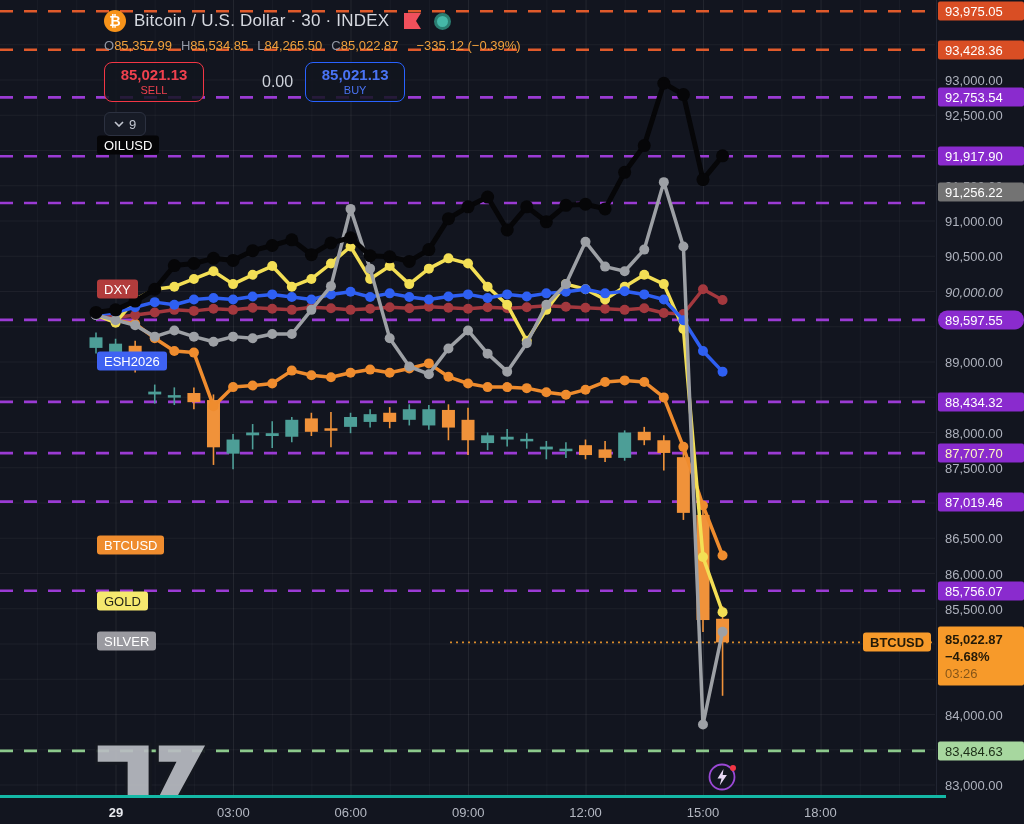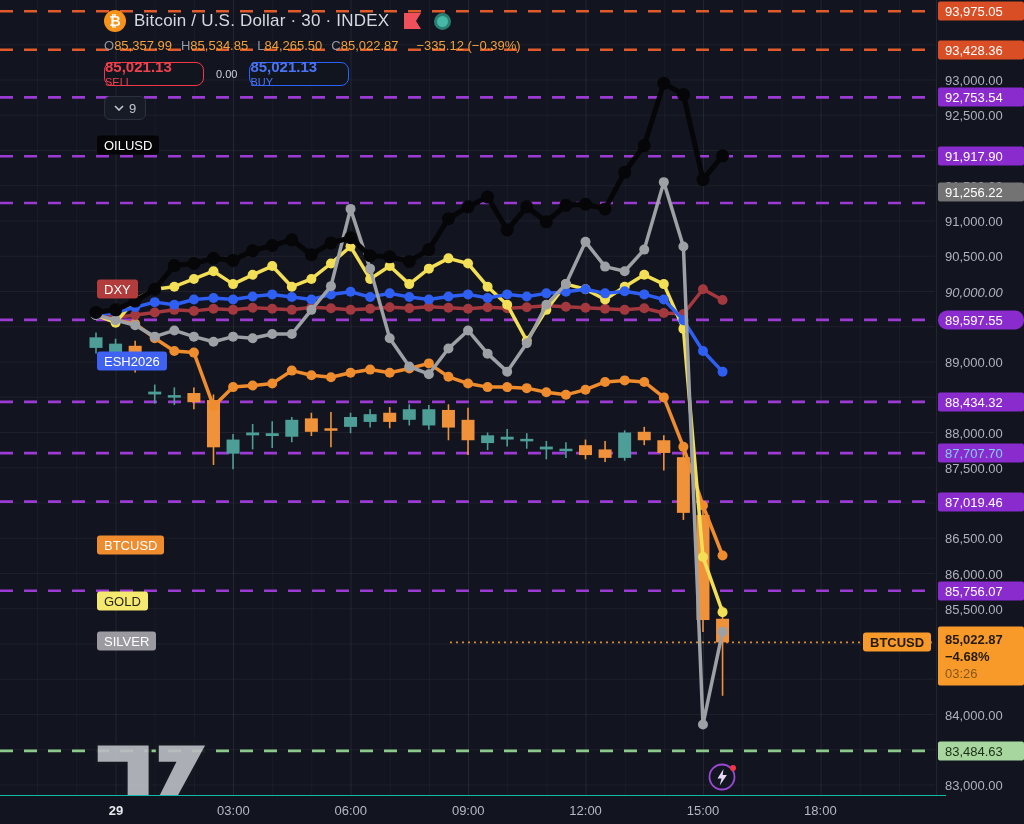--- a/index.html
+++ b/index.html
@@ -11,47 +11,47 @@
   .stage *{box-sizing:border-box;}
   svg{display:block;}
   #plot{position:absolute;left:0;top:0;}
   
   #right-axis{position:absolute;left:936px;top:0;width:88px;height:795px;border-left:1px solid #222633;background:#12151f;}
   .rtick{position:absolute;left:8px;transform:translateY(-50%);font-size:13px;color:#aeb2bd;white-space:nowrap;}
   .rbadge{position:absolute;left:1px;width:86px;transform:translateY(-50%);font-size:13px;color:#fff;
           padding:2px 0 2px 7px;border-radius:2px;white-space:nowrap;}
   .price-badge{position:absolute;left:1px;width:86px;transform:translateY(-50%);border-radius:2px;
           padding:4px 0 4px 7px;font-size:13px;line-height:17px;font-weight:bold;}
-  #time-axis{position:absolute;left:0;top:795px;width:946px;height:29px;border-top:1px solid #14b8a6;background:#12151f;padding-left:32px;}
+  #time-axis{position:absolute;left:0;top:795px;width:946px;height:29px;border-top:3px solid #14b8a6;background:#12151f;padding-left:32px;}
   .ttick{position:absolute;top:7px;transform:translateX(-50%);font-size:13px;color:#b4b8c2;}
   .ttick.bold{font-weight:bold;color:#e8eaef;}
   #left-ticks{position:absolute;left:0;top:0;width:90px;height:795px;}
   
   .cmp{position:absolute;}
   .cmp .tag{position:absolute;left:97px;transform:translateY(-50%);padding:2px 7px;border-radius:3px;
             font-size:13px;white-space:nowrap;cursor:pointer;}
   
   #header{position:absolute;left:104px;top:8px;z-index:6;}
   .titlerow{display:flex;align-items:center;gap:8px;height:26px;}
   .btc-logo{width:22px;height:22px;border-radius:50%;background:#f7931a;color:#fff;font-weight:bold;
             font-size:14px;display:flex;align-items:center;justify-content:center;}
   .title{font-size:17px;color:#d6d9e0;letter-spacing:.2px;}
   .flag{width:19px;height:16px;margin-left:6px;}
   .teal-dot{width:17px;height:17px;border-radius:50%;background:#45b8a8;border:3px solid #2a7e72;margin-left:4px;}
   .ohlcrow{display:flex;gap:9px;margin-top:4px;font-size:13px;white-space:nowrap;}
   .ohlcrow .k{color:#9298a5;}
   .ohlcrow .v{color:#f0a13c;}
   .tradew{display:flex;align-items:center;gap:12px;margin-top:9px;}
-  .tbtn{width:100px;height:24px;border-radius:8px;background:rgba(18,21,30,.85);display:flex;flex-direction:column;
-        justify-content:center;cursor:pointer;line-height:15px;}
+  .tbtn{width:100px;height:40px;border-radius:8px;background:rgba(18,21,30,.85);display:flex;flex-direction:column;
+        align-items:center;justify-content:center;cursor:pointer;line-height:15px;}
   .tbtn .p{font-size:15px;font-weight:bold;}
   .tbtn .l{font-size:11px;margin-top:1px;}
   .sell{border:1px solid #f23645;color:#f0414e;}
   .buy{border:1px solid #2962ff;color:#4a74f5;}
-  .spread{font-size:11px;color:#ced2da;}
+  .spread{font-size:16px;color:#ced2da;margin-left:46px;}
   .ddown{margin-top:10px;display:inline-flex;align-items:center;gap:5px;height:24px;padding:0 9px;
          background:#171b26;border:1px solid #2c3140;border-radius:6px;color:#c3c7d1;font-size:13px;cursor:pointer;}
   
   #watermark{position:absolute;left:95px;top:742px;opacity:.92;}
   #fab{position:absolute;left:708px;top:762px;width:30px;height:30px;cursor:pointer;}
 </style>
 </head>
 <body>
 
 <div class="stage">
@@ -463,21 +463,21 @@
       <div class="rtick" style="top: 608.75px;">85,500.00</div>
       <div class="rtick" style="top: 714.5px;">84,000.00</div>
       <div class="rtick" style="top: 785px;">83,000.00</div>
       <div class="rbadge" style="top: 11.259px; background: rgb(217, 78, 36); color: rgb(255, 255, 255);">93,975.05</div>
       <div class="rbadge" style="top: 49.8006px; background: rgb(217, 78, 36); color: rgb(255, 255, 255);">93,428.36</div>
       <div class="rbadge" style="top: 97.3754px; background: rgb(138, 43, 206); color: rgb(255, 255, 255);">92,753.54</div>
       <div class="rbadge" style="top: 156.288px; background: rgb(138, 43, 206); color: rgb(255, 255, 255);">91,917.90</div>
       <div class="rbadge" style="top: 192px; background: #737373; color: rgb(255, 255, 255);">91,256.22</div>
       <div class="rbadge" style="top: 319.873px; background: rgb(138, 43, 206); color: rgb(255, 255, 255); border-radius: 9px;">89,597.55</div>
       <div class="rbadge" style="top: 401.88px; background: rgb(138, 43, 206); color: rgb(255, 255, 255);">88,434.32</div>
-      <div class="rbadge" style="top: 453.107px; background: rgb(138, 43, 206); color: #7dd3fc;">87,707.70</div>
+      <div class="rbadge" style="top: 453.107px; background: rgb(138, 43, 206); color: #fef9c3;">87,707.70</div>
       <div class="rbadge" style="top: 501.628px; background: rgb(138, 43, 206); color: rgb(255, 255, 255);">87,019.46</div>
       <div class="rbadge" style="top: 590.697px; background: rgb(138, 43, 206); color: rgb(255, 255, 255);">85,756.07</div>
       <div class="rbadge" style="top: 750.834px; background: rgb(167, 215, 159); color: rgb(28, 46, 23);">83,484.63</div>
       <div class="price-badge" style="top: 656.388px; background: rgb(247, 154, 42); color: rgb(36, 26, 8);">
         <div>85,022.87</div>
         <div>−4.68%</div>
         <div style="opacity: 0.55; font-weight: normal;">03:26</div>
       </div>
     </div>
 

